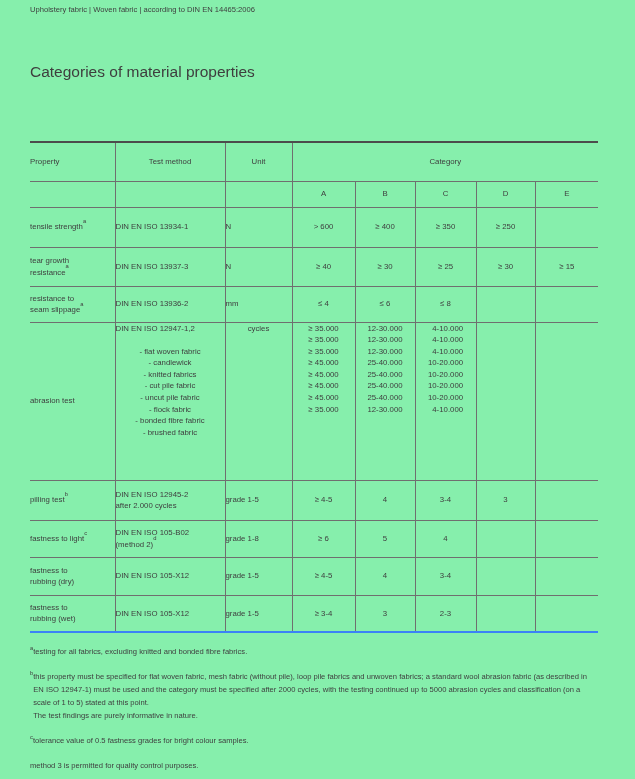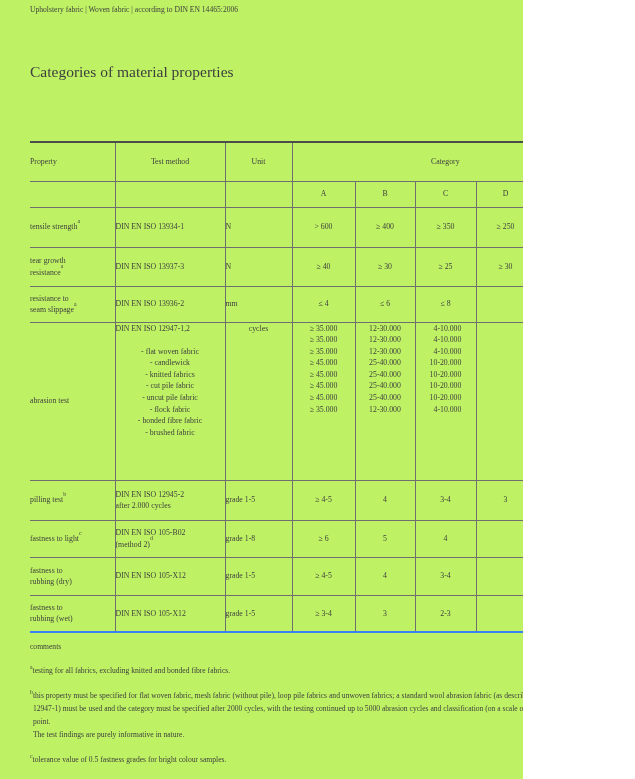--- a/index.html
+++ b/index.html
@@ -1,18 +1,18 @@
 <!DOCTYPE html>
 <html><head>
 <meta charset="utf-8">
 <style>
   html,body { margin:0; padding:0; background:#ffffff; }
   .page {
-    position:relative; width:523px; height:779px; background:#bef264;
-    font-family:Liberation Serif, serif; color:#3e3e3e;
+    position:relative; width:635px; height:779px; background:#86efac;
+    font-family:Liberation Sans, sans-serif; color:#3e3e3e;
     overflow:hidden;
   }
   .meta { position:absolute; left:30px; top:5px; font-size:7.6px; line-height:10px; }
   .title { position:absolute; left:30px; top:62px; font-size:15.5px; line-height:20px; font-weight:400; }
   .content { position:absolute; left:30px; top:141px; width:568px; }
 
   table.props {
     table-layout:fixed; width:568px; border-collapse:collapse;
     border-top:2px solid #4c4c4c; border-bottom:2px solid #3b82f6;
     font-size:7.8px;
@@ -211,21 +211,20 @@
           <td class="val">3</td>
           <td class="val">2-3</td>
           <td class="val"></td>
           <td class="val"></td>
         </tr>
 
       </tbody>
     </table>
 
     <div class="comments">
-      <div class="comments-label">comments</div>
 
       <div class="note">
         <sup class="fmark">a</sup>
         <span class="note-text">testing for all fabrics, excluding knitted and bonded fibre fabrics.</span>
       </div>
 
       <div class="note">
         <sup class="fmark">b</sup>
         <span class="note-text">this property must be specified for flat woven fabric, mesh fabric (without pile), loop pile fabrics and unwoven fabrics; a standard wool abrasion fabric (as described in EN ISO 12947-1) must be used and the category must be specified after 2000 cycles, with the testing continued up to 5000 abrasion cycles and classification (on a scale of 1 to 5) stated at this point.
 The test findings are purely informative in nature.</span>

